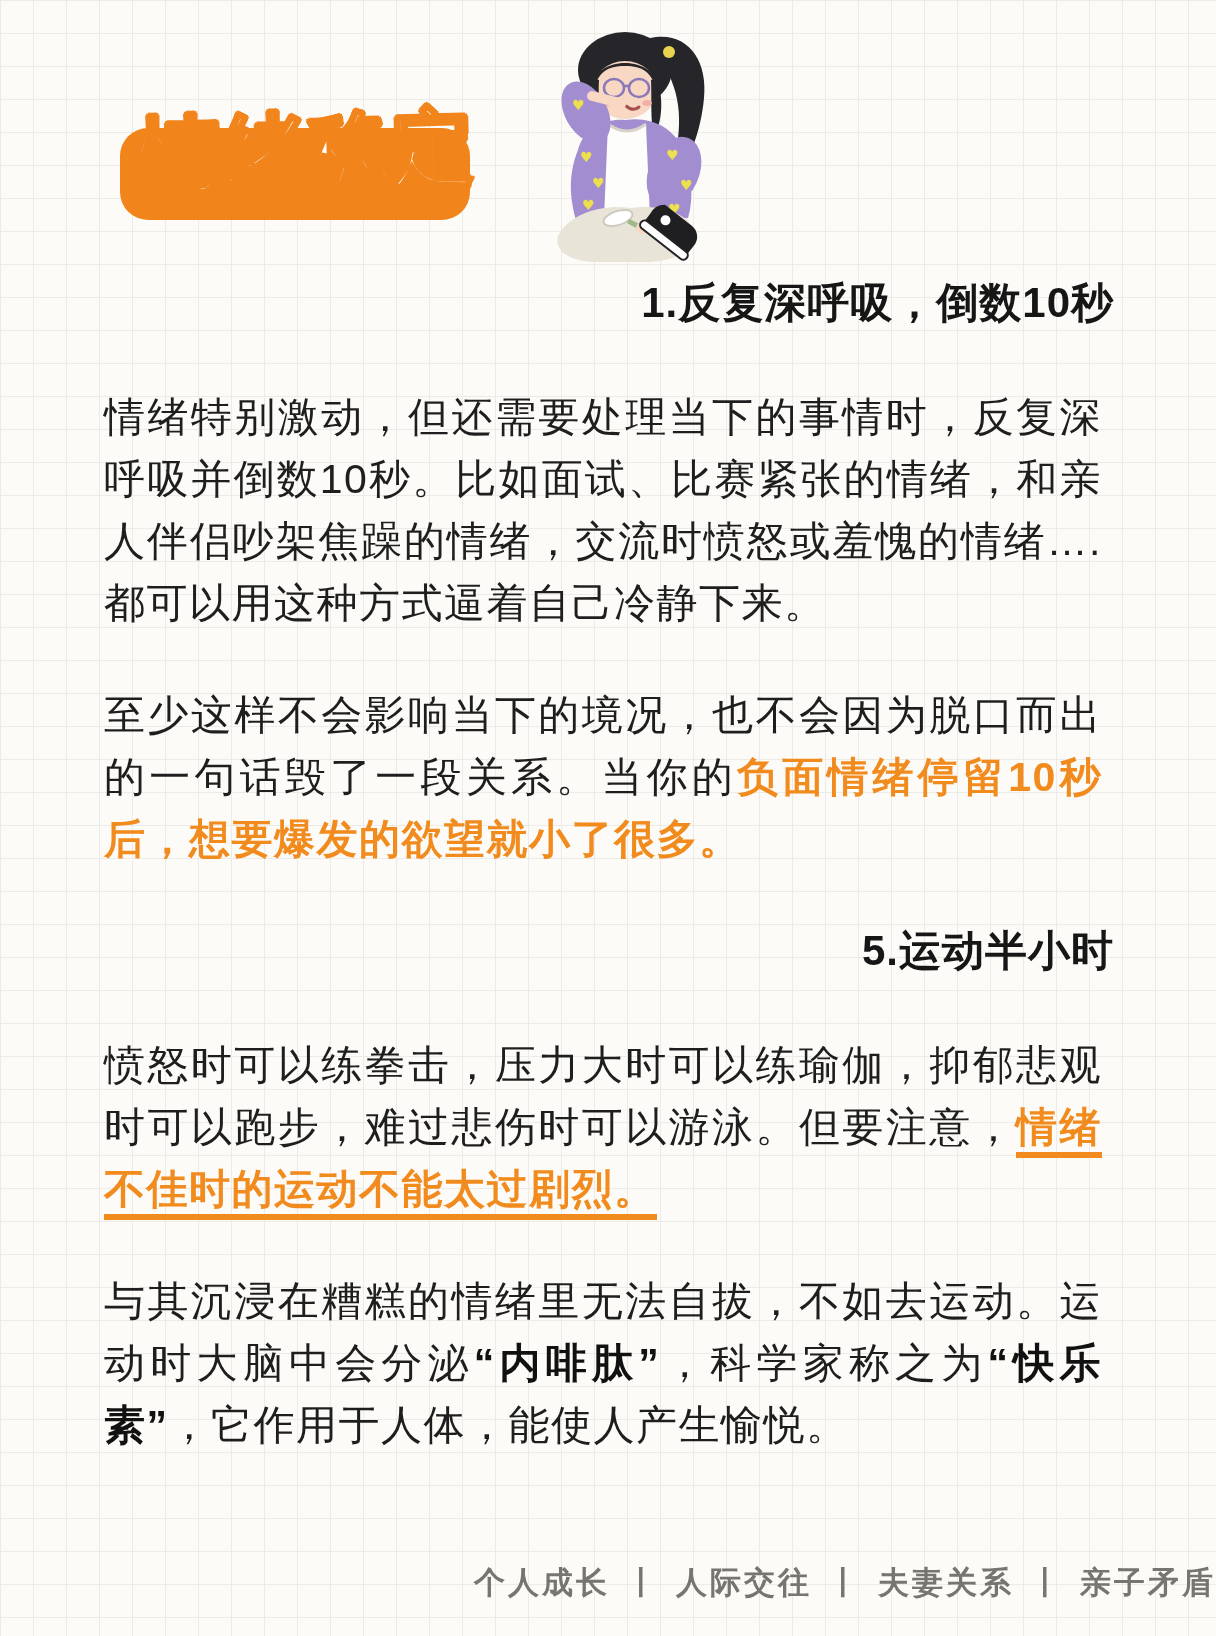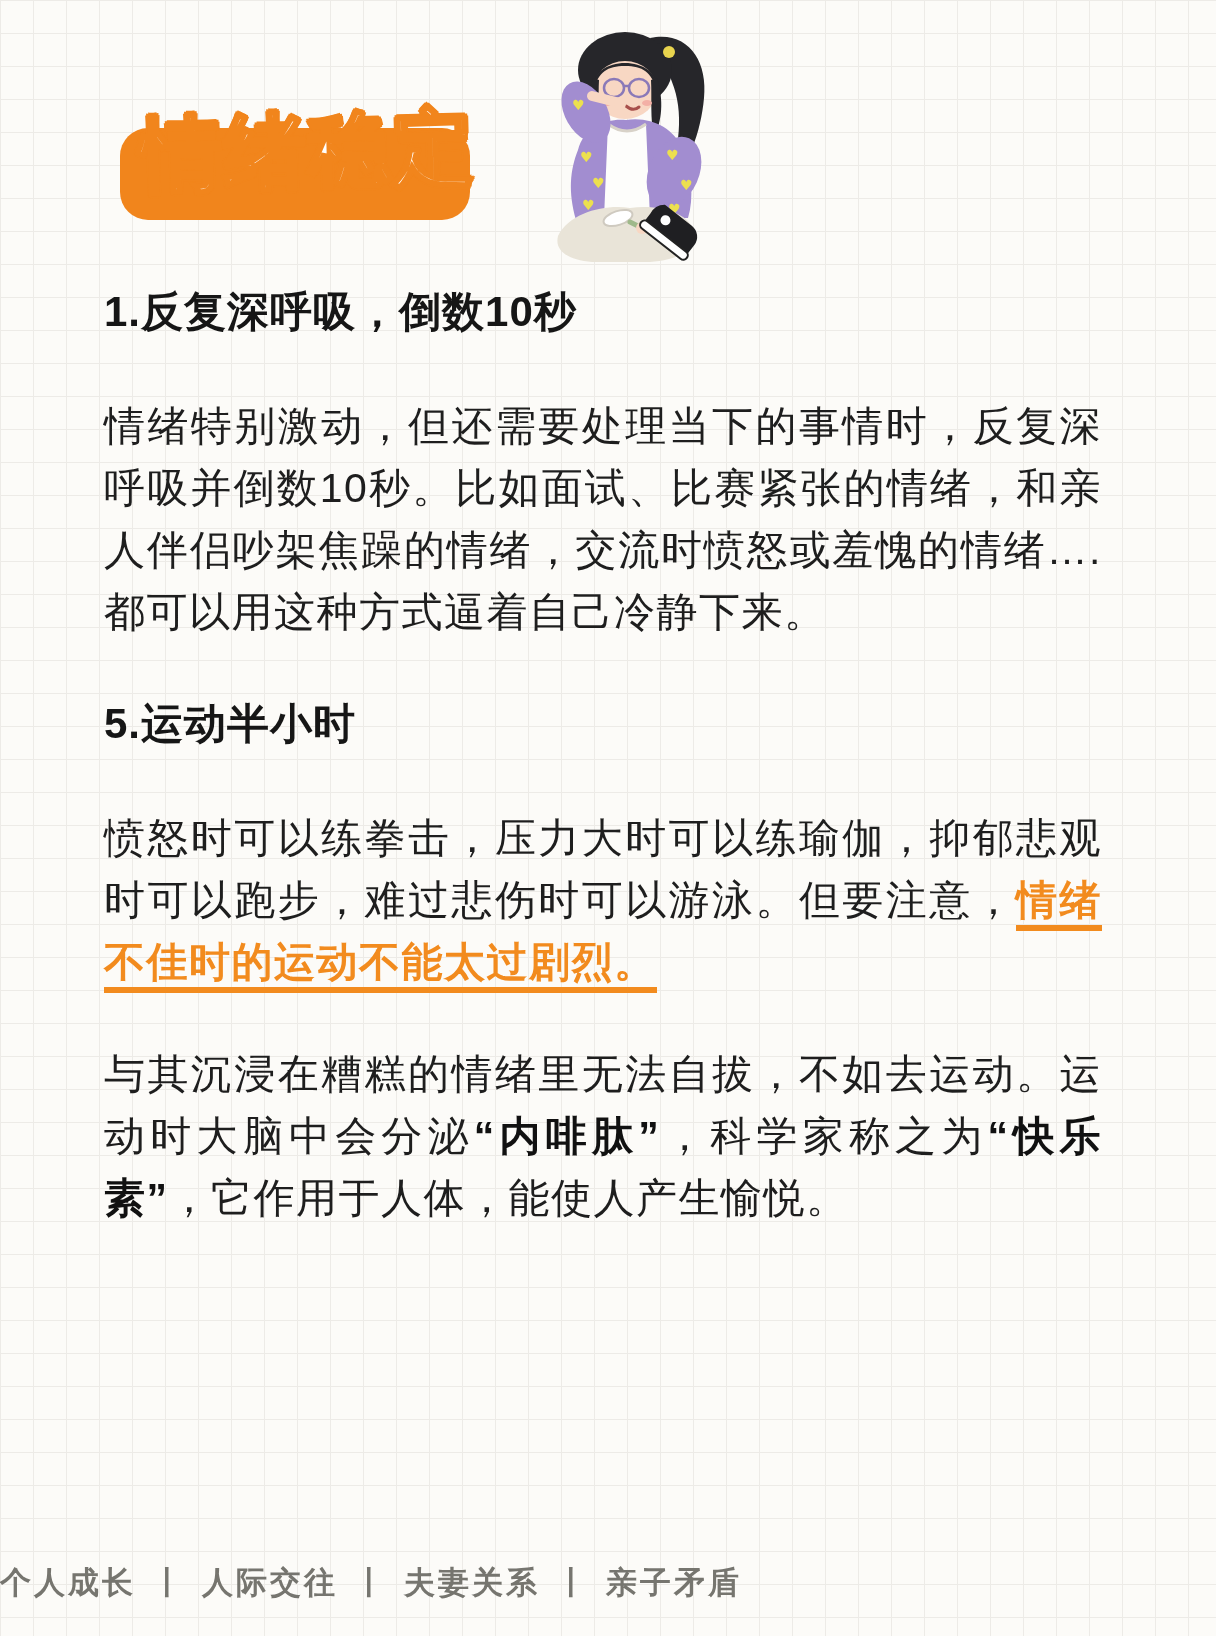--- a/index.html
+++ b/index.html
@@ -28,34 +28,34 @@
     text-shadow:
       3px 0 0 #f1851c,-3px 0 0 #f1851c,0 3px 0 #f1851c,0 -3px 0 #f1851c,
       2px 2px 0 #f1851c,-2px 2px 0 #f1851c,2px -2px 0 #f1851c,-2px -2px 0 #f1851c;
     transform:rotate(-1.5deg);
   }
   .illus{position:absolute;left:522px;top:20px;width:200px;height:256px;}
   
   .content{position:absolute;left:104px;top:274px;width:1010px;color:#1e1e1e;}
   .content h2{
     font-size:42px;line-height:58px;font-weight:700;
-    color:#161616;margin:9px 0 54px 0;letter-spacing:1px;
+    color:#161616;margin:0 0 54px 0;letter-spacing:1px;text-align:right;
   }
   .content h2.second{margin-top:52px;}
   .content p{
     font-size:41px;line-height:62px;font-weight:500;
     margin:0 12px 50px 0;text-align:justify;letter-spacing:1.5px;
   }
   .hl{color:#f28b1e;font-weight:700;}
   .hl-u{color:#f28b1e;font-weight:700;border-bottom:6px solid #f28b1e;padding-bottom:2px;}
   .em-b{font-weight:900;color:#111;}
   
   .footer{
     position:absolute;left:0;right:0;bottom:32px;
-    text-align:left;
+    text-align:right;
     font-family:"Liberation Serif","DejaVu Serif",serif;
     font-size:31px;font-weight:600;color:#76756f;letter-spacing:3px;
   }
   .footer .sep{margin:0 16px;color:#76756f;}
 </style>
 </head>
 <body>
 
 <div class="page">
 
@@ -119,20 +119,21 @@
       <circle cx="136" cy="206" r="5" fill="#ffffff"></circle>
     </g>
   </svg>
 
   <div class="content">
 
     <h2>1.反复深呼吸，倒数10秒</h2>
 
     <p><span>情绪特别激动，但还需要处理当下的事情时，反复深呼吸并倒数10秒。比如面试、比赛紧张的情绪，和亲人伴侣吵架焦躁的情绪，交流时愤怒或羞愧的情绪….都可以用这种方式逼着自己冷静下来。</span></p>
 
+    <p><span>至少这样不会影响当下的境况，也不会因为脱口而出的一句话毁了一段关系。当你的</span><span class="hl">负面情绪停留10秒后，想要爆发的欲望就小了很多。</span></p>
 
     <h2 class="second">5.运动半小时</h2>
 
     <p><span>愤怒时可以练拳击，压力大时可以练瑜伽，抑郁悲观时可以跑步，难过悲伤时可以游泳。但要注意，</span><span class="hl-u">情绪不佳时的运动不能太过剧烈。</span></p>
 
     <p><span>与其沉浸在糟糕的情绪里无法自拔，不如去运动。运动时大脑中会分泌</span><span class="em-b">“内啡肽”</span><span>，科学家称之为</span><span class="em-b">“快乐素”</span><span>，它作用于人体，能使人产生愉悦。</span></p>
 
   </div>
 
   <div class="footer"><span>个人成长</span><span class="sep">丨</span><span>人际交往</span><span class="sep">丨</span><span>夫妻关系</span><span class="sep">丨</span><span>亲子矛盾</span></div>

